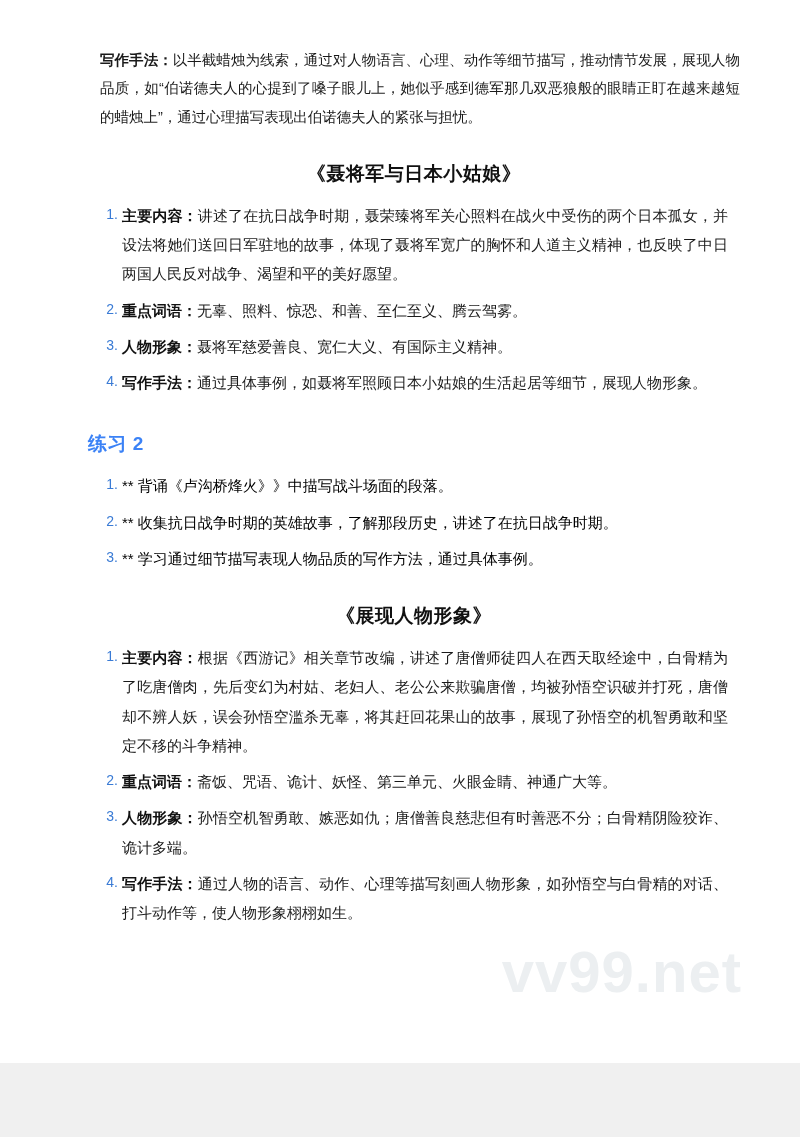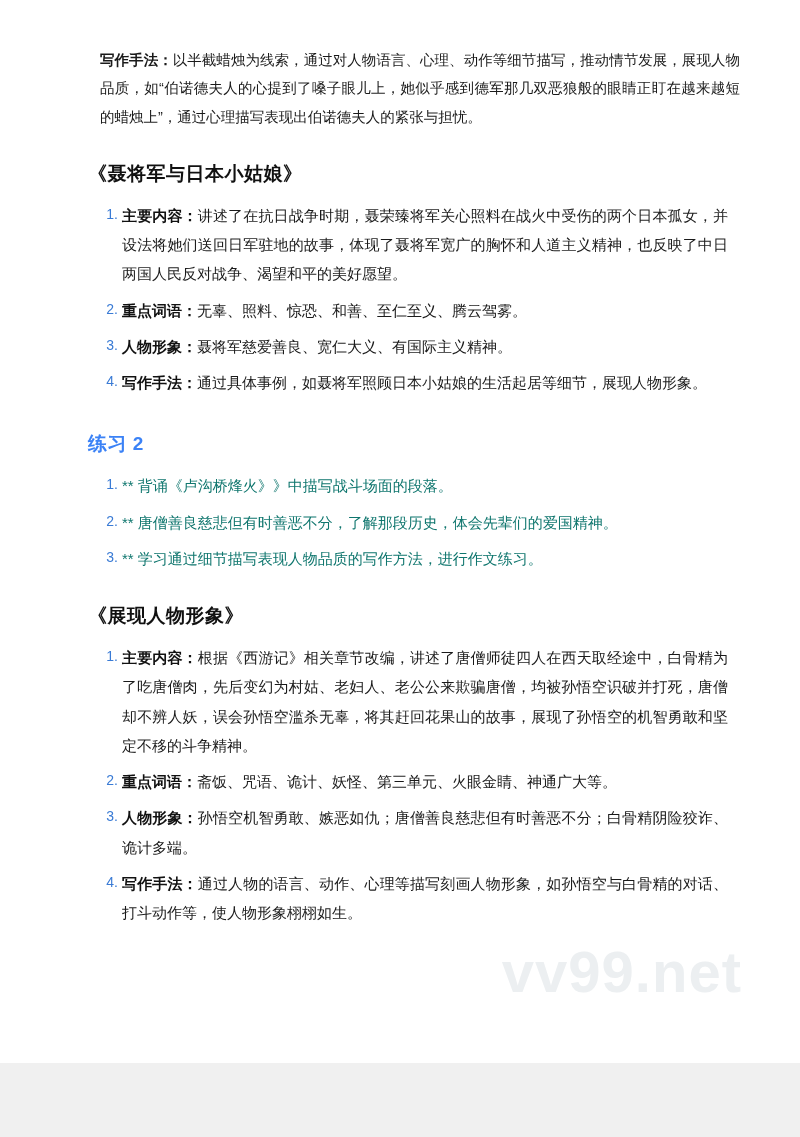--- a/index.html
+++ b/index.html
@@ -43,20 +43,21 @@
     color: #111111;
     margin: 40px 0 22px 0;
     letter-spacing: 0.5px;
   }
   h3.book-title {
     font-size: 19px;
     font-weight: bold;
     color: #111111;
     margin: 30px 0 14px 0;
     letter-spacing: 0.5px;
+    text-align: center;
   }
   h3.section-title {
     font-size: 19px;
     font-weight: bold;
     color: #3b82f6;
     margin: 34px 0 14px 0;
     letter-spacing: 0.5px;
   }
   
   ol.items {
@@ -82,21 +83,21 @@
     color: #3a7bd5;
     font-size: 14px;
     width: 18px;
     text-align: right;
   }
   ol.items > li .lead {
     font-weight: bold;
     color: #111111;
   }
   ol.items.plain > li {
-    color: #0f766e;
+    color: #000000;
   }
   
   .watermark {
     position: absolute;
     right: 58px;
     bottom: 58px;
     font-size: 58px;
     font-weight: bold;
     color: #eceff1;
     letter-spacing: 1px;
@@ -131,24 +132,24 @@
       </li>
     </ol>
 
     <h3 class="section-title">练习 2</h3>
 
     <ol class="items plain">
       <li>
         <span>** 背诵《卢沟桥烽火》》中描写战斗场面的段落。</span>
       </li>
       <li>
-        <span>** 唐僧善良慈悲但有时善恶不分，了解那段历史，体会先辈们的爱国精神。</span>
+        <span>** 收集抗日战争时期的英雄故事，了解那段历史，讲述了在抗日战争时期。</span>
       </li>
       <li>
-        <span>** 学习通过细节描写表现人物品质的写作方法，进行作文练习。</span>
+        <span>** 学习通过细节描写表现人物品质的写作方法，通过具体事例。</span>
       </li>
     </ol>
 
 
     <h3 class="book-title">《展现人物形象》</h3>
 
     <ol class="items">
       <li>
         <span class="lead">主要内容：</span><span>根据《西游记》相关章节改编，讲述了唐僧师徒四人在西天取经途中，白骨精为了吃唐僧肉，先后变幻为村姑、老妇人、老公公来欺骗唐僧，均被孙悟空识破并打死，唐僧却不辨人妖，误会孙悟空滥杀无辜，将其赶回花果山的故事，展现了孙悟空的机智勇敢和坚定不移的斗争精神。</span>
       </li>

